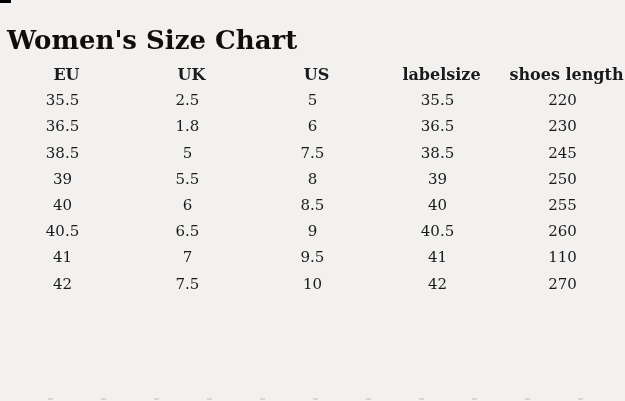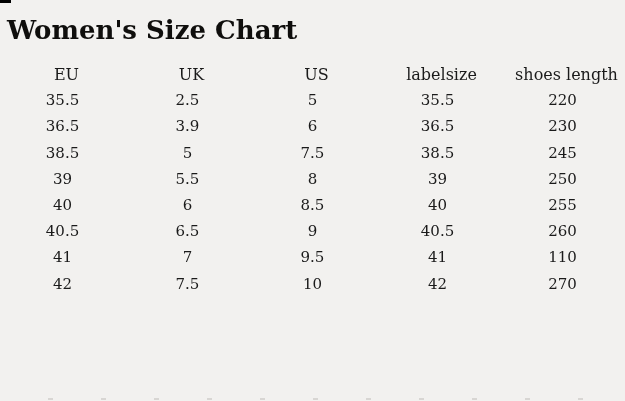--- a/index.html
+++ b/index.html
@@ -14,40 +14,40 @@
     background:var(--background);
     font-family:"DejaVu Serif","Liberation Serif",serif;
     color:var(--text);
     position:relative;
   }
   .corner-mark{
     position:absolute;left:0;top:0;width:11px;height:3px;
     background:#000;
   }
   h1.page-title{
-    position:absolute;left:7px;top:15px;
+    position:absolute;left:7px;top:25px;
     font-size:26px;font-weight:bold;line-height:30px;
     color:var(--title);
     letter-spacing:0px;
     white-space:nowrap;
   }
   table.size-table{
     position:absolute;left:0;top:61px;width:625px;
     border-collapse:collapse;table-layout:fixed;
   }
   table.size-table th,
   table.size-table td{
     width:20%;height:26.2px;
     text-align:center;vertical-align:middle;
     padding:0;border:none;
     font-size:15px;font-weight:normal;
     color:var(--text);
   }
   table.size-table th{
-    font-size:16px;font-weight:normal;padding-left:8px;
+    font-size:16px;font-weight:bold;padding-left:8px;
   }
   .grid-marks{position:absolute;left:0;top:397px;width:625px;height:4px;}
   .grid-marks i{
     position:absolute;top:1px;width:5px;height:2px;
     background:var(--grid-mark);
   }
 </style>
 </head>
 <body>
 
@@ -68,21 +68,21 @@
   <tbody id="tbody">
       <tr>
         <td>35.5</td>
         <td>2.5</td>
         <td>5</td>
         <td>35.5</td>
         <td>220</td>
       </tr>
       <tr>
         <td>36.5</td>
-        <td>3.9</td>
+        <td>1.8</td>
         <td>6</td>
         <td>36.5</td>
         <td>230</td>
       </tr>
       <tr>
         <td>38.5</td>
         <td>5</td>
         <td>7.5</td>
         <td>38.5</td>
         <td>245</td>

